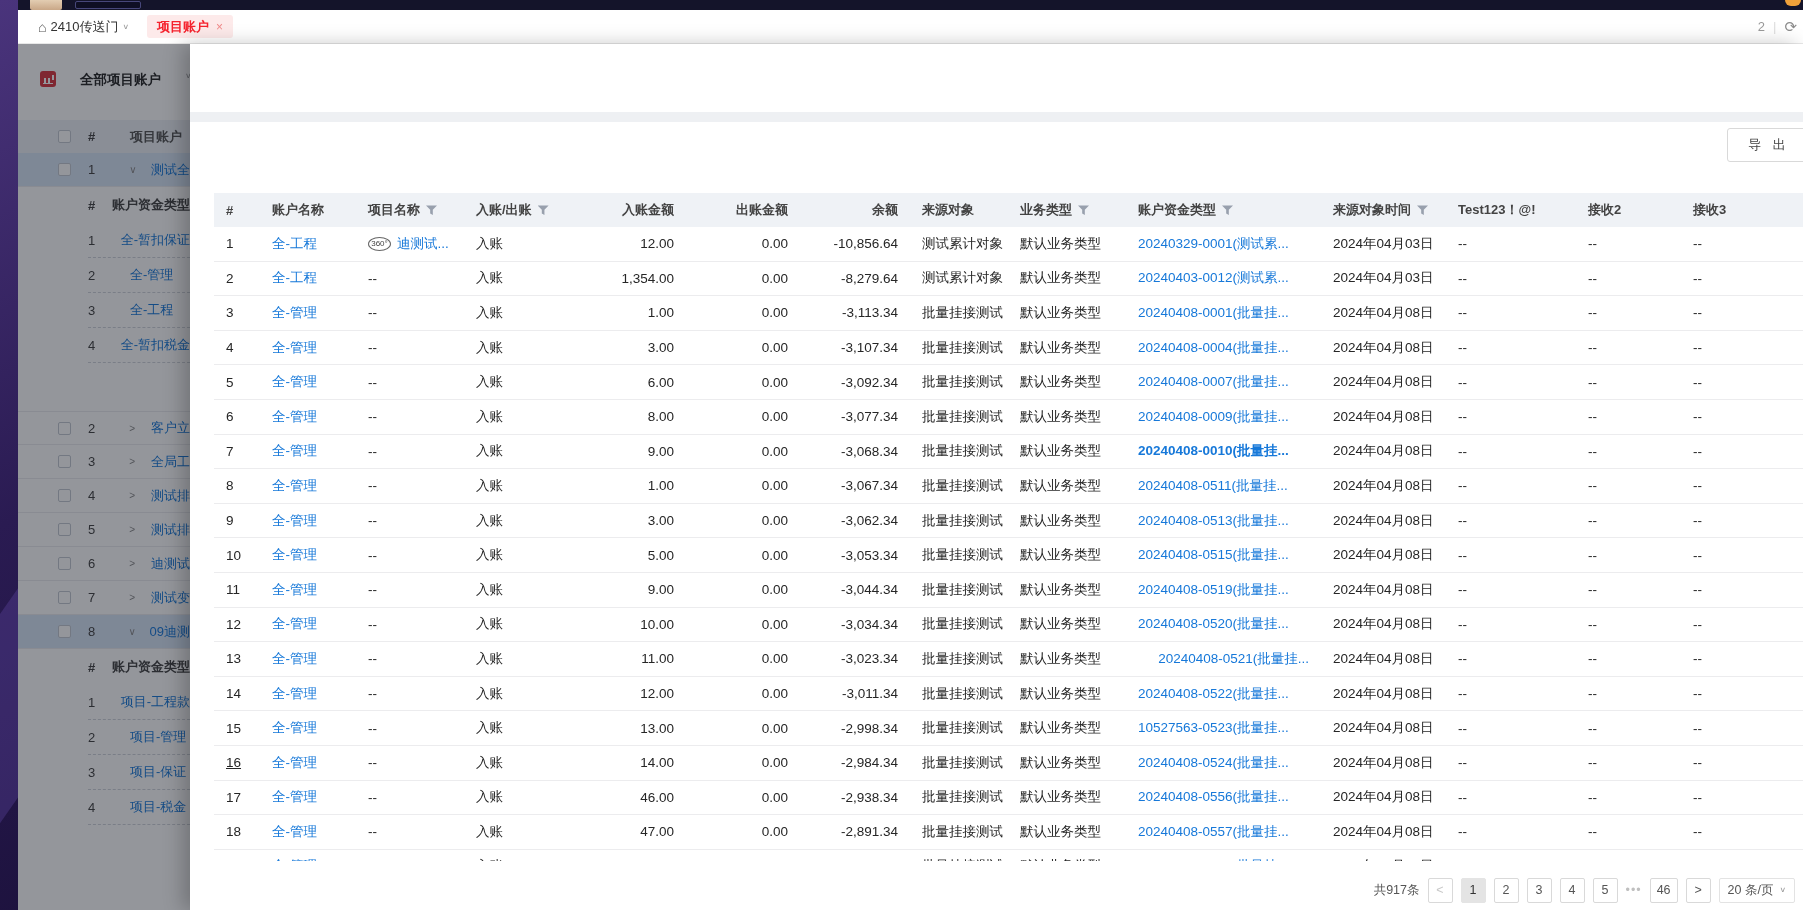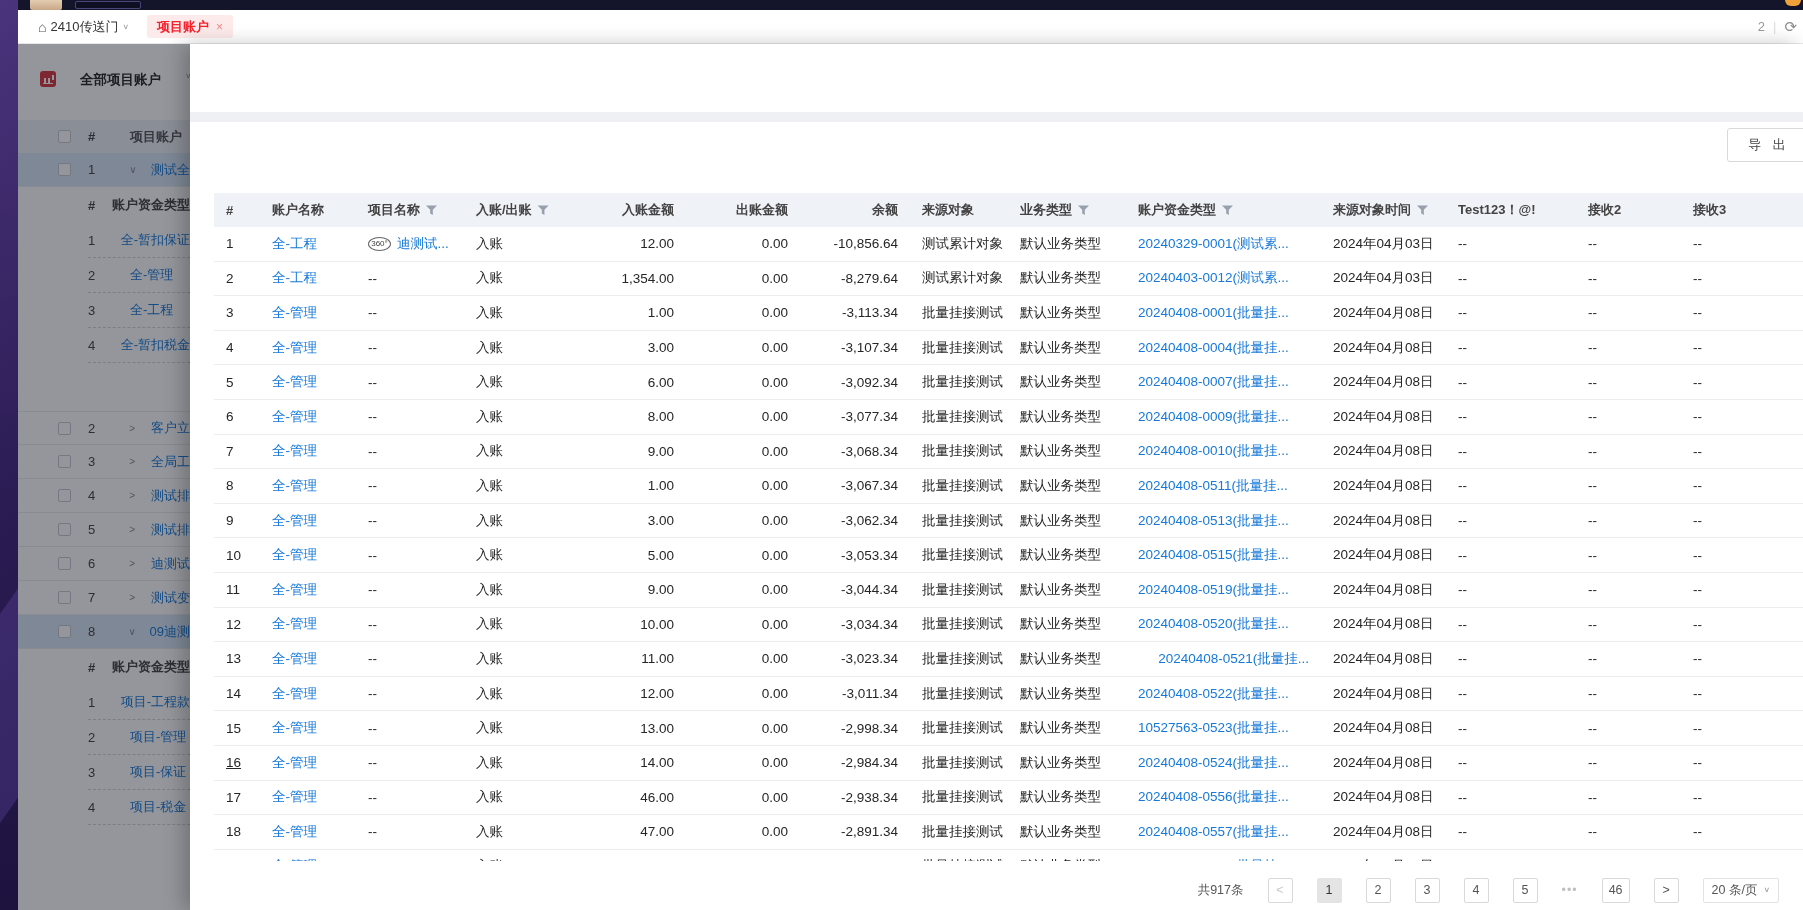--- a/index.html
+++ b/index.html
@@ -86,21 +86,21 @@
   .thead .tcell { position:relative; }
   .thead .tcell::after { content:""; position:absolute; right:0; top:10px; bottom:10px; width:1px; background:#dde1e7; }
   .thead .tcell:last-child::after { display:none; }
   .tcell.num { justify-content:flex-end; }
   .tcell a { color:var(--accent,#1678d9); text-decoration:none; }
   .funnel { width:11px; height:11px; background:#98a0ad; flex:none; cursor:pointer;
     clip-path:polygon(0% 10%,100% 10%,62% 48%,62% 95%,38% 82%,38% 48%); }
   .icon360 { flex:none; min-width:23px; height:14px; border:1px solid #666; border-radius:50%;
     font-size:8px; line-height:12px; text-align:center; color:#434343; padding:0 1px; }
 
-  .dw-footer { position:absolute; right:24px; top:832px; height:28px; display:flex; align-items:center; gap:24px;
+  .dw-footer { position:absolute; right:8px; top:832px; height:28px; display:flex; align-items:center; gap:8px;
     font-size:12.5px; color:#555; }
   .pgbtn { min-width:25px; height:25px; padding:0 6px; border:1px solid #d9d9d9; border-radius:2px; background:#fff;
     display:flex; align-items:center; justify-content:center; cursor:pointer; color:#555; }
   .pgbtn.active { background:#e4e4e4; border-color:#e4e4e4; color:#333; }
   .pgbtn.disabled { color:#c8c8c8; }
   .pg-ellipsis { color:#bfbfbf; letter-spacing:1px; }
   .pgsize { height:25px; border:1px solid #e3e3e3; border-radius:2px; background:#fff; padding:0 8px;
     display:flex; align-items:center; gap:6px; color:#555; cursor:pointer; }
 </style>
 </head>
@@ -578,21 +578,21 @@
           </div>
           <div class="tcell num" style="width: 110px;">
             <span>-3,068.34</span>
           </div>
           <div class="tcell" style="width: 98px;">
             <span>批量挂接测试</span>
           </div>
           <div class="tcell" style="width: 118px;">
             <span>默认业务类型</span>
           </div>
-          <div class="tcell" style="width: 195px;">
+          <div class="tcell" style="width: 195px; font-weight: bold;">
             <a>20240408-0010(批量挂...</a>
           </div>
           <div class="tcell" style="width: 125px;">
             <span>2024年04月08日</span>
           </div>
           <div class="tcell" style="width: 130px;">
             <span>--</span>
           </div>
           <div class="tcell" style="width: 105px;">
             <span>--</span>

